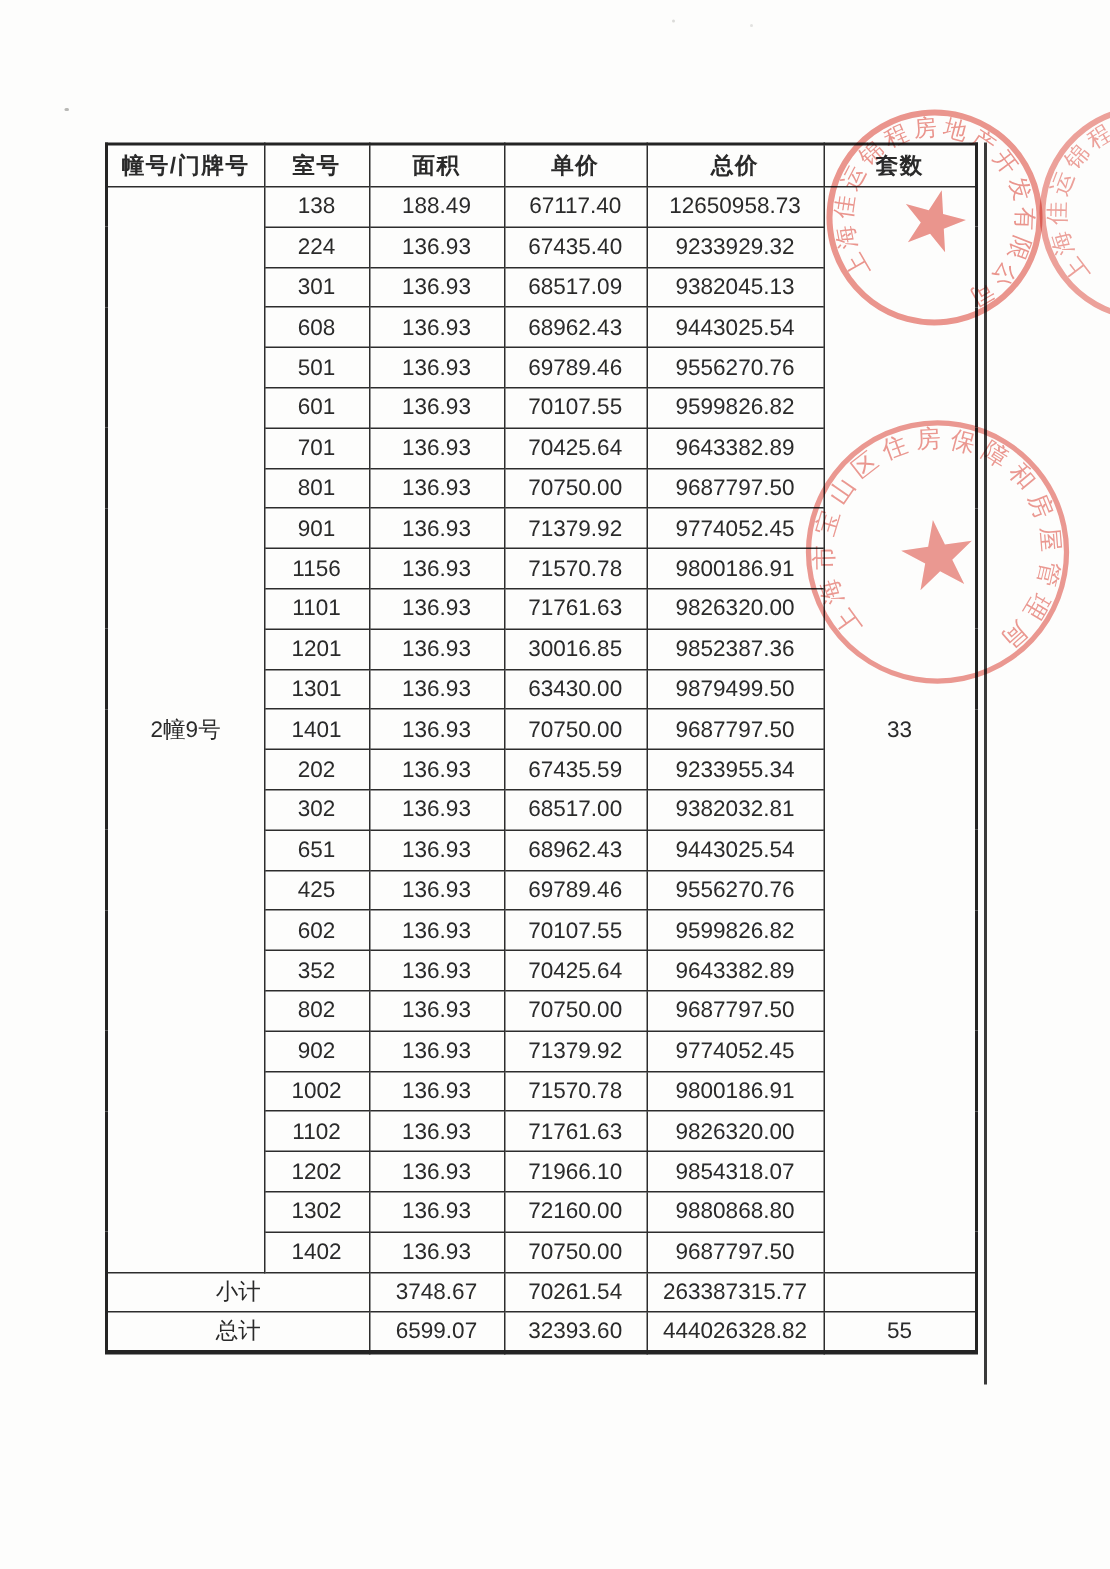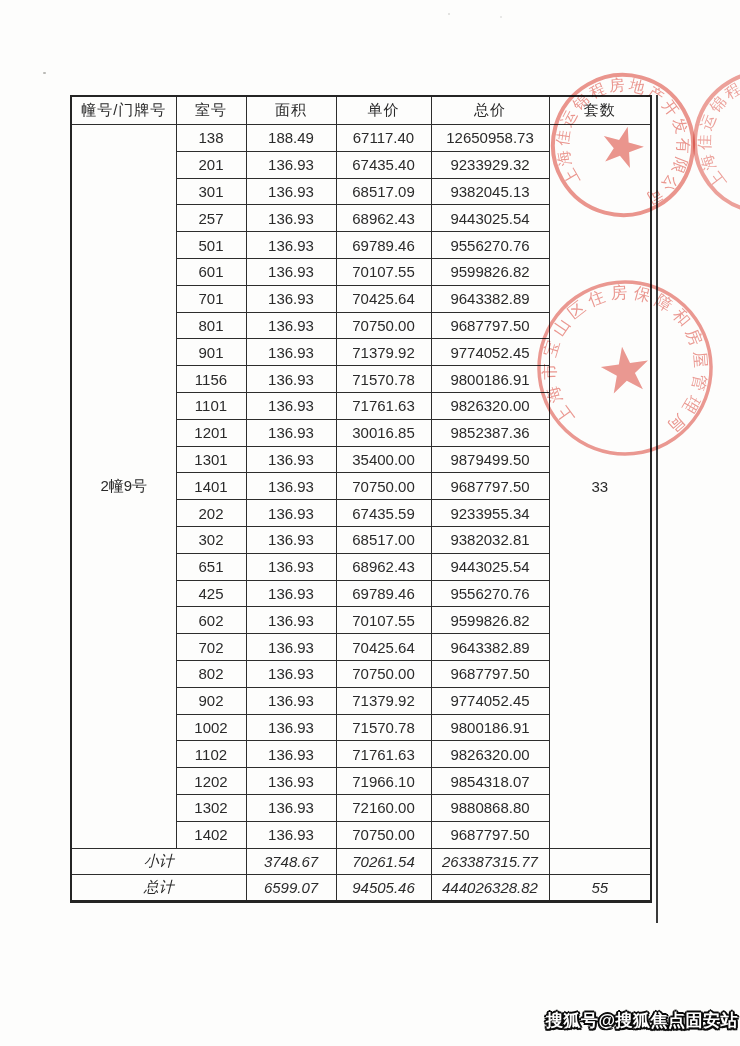--- a/index.html
+++ b/index.html
@@ -14,23 +14,23 @@
   table.price{
     border-collapse:collapse;table-layout:fixed;width:580px;
     border:2.5px solid #242424;border-bottom-width:3px;
   }
   table.price th, table.price td{
     border:1.6px solid #2d2d2d;
     text-align:center;vertical-align:middle;
     padding:0;font-size:15px;color:#2a2a2a;
     overflow:hidden;white-space:nowrap;
   }
-  table.price thead th{height:27px;font-size:15px;font-weight:normal;letter-spacing:1px;}
+  table.price thead th{height:27px;font-size:15px;font-weight:bold;letter-spacing:1px;}
   table.price tr.data-row td{height:25.8px;}
-  table.price tr.total-row td{height:25px;font-style:italic;}
+  table.price tr.total-row td{height:25px;}
   .c1{width:105px}.c2{width:70px}.c3{width:90px}.c4{width:95px}.c5{width:118px}.c6{width:102px}
   
   .edge-line{position:absolute;left:656px;top:95px;width:1.8px;height:828px;background:#3a3a3a;}
   
   .stamp{position:absolute;mix-blend-mode:multiply;filter:blur(0.3px);pointer-events:none;}
   .stamp svg{display:block;}
   
   .watermark{
     position:absolute;left:546px;top:1009px;
     font-size:17px;font-weight:bold;color:#ffffff;letter-spacing:0.5px;
@@ -74,33 +74,33 @@
       <tbody>
           <tr class="data-row">
             <td rowspan="27">2幢9号</td>
             <td>138</td>
             <td>188.49</td>
             <td>67117.40</td>
             <td>12650958.73</td>
             <td rowspan="28">33</td>
           </tr>
           <tr class="data-row">
-            <td>201</td>
+            <td>224</td>
             <td>136.93</td>
             <td>67435.40</td>
             <td>9233929.32</td>
           </tr>
           <tr class="data-row">
             <td>301</td>
             <td>136.93</td>
             <td>68517.09</td>
             <td>9382045.13</td>
           </tr>
           <tr class="data-row">
-            <td>257</td>
+            <td>608</td>
             <td>136.93</td>
             <td>68962.43</td>
             <td>9443025.54</td>
           </tr>
           <tr class="data-row">
             <td>501</td>
             <td>136.93</td>
             <td>69789.46</td>
             <td>9556270.76</td>
           </tr>
@@ -142,21 +142,21 @@
           </tr>
           <tr class="data-row">
             <td>1201</td>
             <td>136.93</td>
             <td>30016.85</td>
             <td>9852387.36</td>
           </tr>
           <tr class="data-row">
             <td>1301</td>
             <td>136.93</td>
-            <td>35400.00</td>
+            <td>63430.00</td>
             <td>9879499.50</td>
           </tr>
           <tr class="data-row">
             <td>1401</td>
             <td>136.93</td>
             <td>70750.00</td>
             <td>9687797.50</td>
           </tr>
           <tr class="data-row">
             <td>202</td>
@@ -182,21 +182,21 @@
             <td>69789.46</td>
             <td>9556270.76</td>
           </tr>
           <tr class="data-row">
             <td>602</td>
             <td>136.93</td>
             <td>70107.55</td>
             <td>9599826.82</td>
           </tr>
           <tr class="data-row">
-            <td>702</td>
+            <td>352</td>
             <td>136.93</td>
             <td>70425.64</td>
             <td>9643382.89</td>
           </tr>
           <tr class="data-row">
             <td>802</td>
             <td>136.93</td>
             <td>70750.00</td>
             <td>9687797.50</td>
           </tr>
@@ -240,21 +240,21 @@
       <tbody>
         <tr class="total-row">
           <td colspan="2">小计</td>
           <td>3748.67</td>
           <td>70261.54</td>
           <td>263387315.77</td>
         </tr>
         <tr class="total-row">
           <td colspan="2">总计</td>
           <td>6599.07</td>
-          <td>94505.46</td>
+          <td>32393.60</td>
           <td>444026328.82</td>
           <td>55</td>
         </tr>
       </tbody>
     </table>
   </div>
   <div class="edge-line"></div>
 
   <div class="stamp" style="left:549px;top:71px;width:148px;height:148px;">
     <svg width="148" height="148" viewBox="0 0 148 148">
@@ -287,15 +287,14 @@
         <circle cx="90" cy="90" r="86" fill="none" stroke="#e0564b" stroke-width="3.5"></circle>
         <path id="arc2" d="M 49.8,147.3 A 70,70 0 1 1 130.2,147.3" fill="none"></path>
         <text font-size="16.5" fill="#e0564b" letter-spacing="5" font-family="Liberation Sans, DejaVu Sans, sans-serif">
           <textPath href="#arc2">上海市宝山区住房保障和房屋管理局</textPath>
         </text>
         <text x="90" y="97" font-size="62" fill="#e0564b" text-anchor="middle" dominant-baseline="middle" transform="rotate(-18 90 90)">★</text>
       </g>
     </svg>
   </div>
 
-  <div class="watermark">搜狐号@搜狐焦点固安站</div>
 
 </div>
 
 </body></html>

